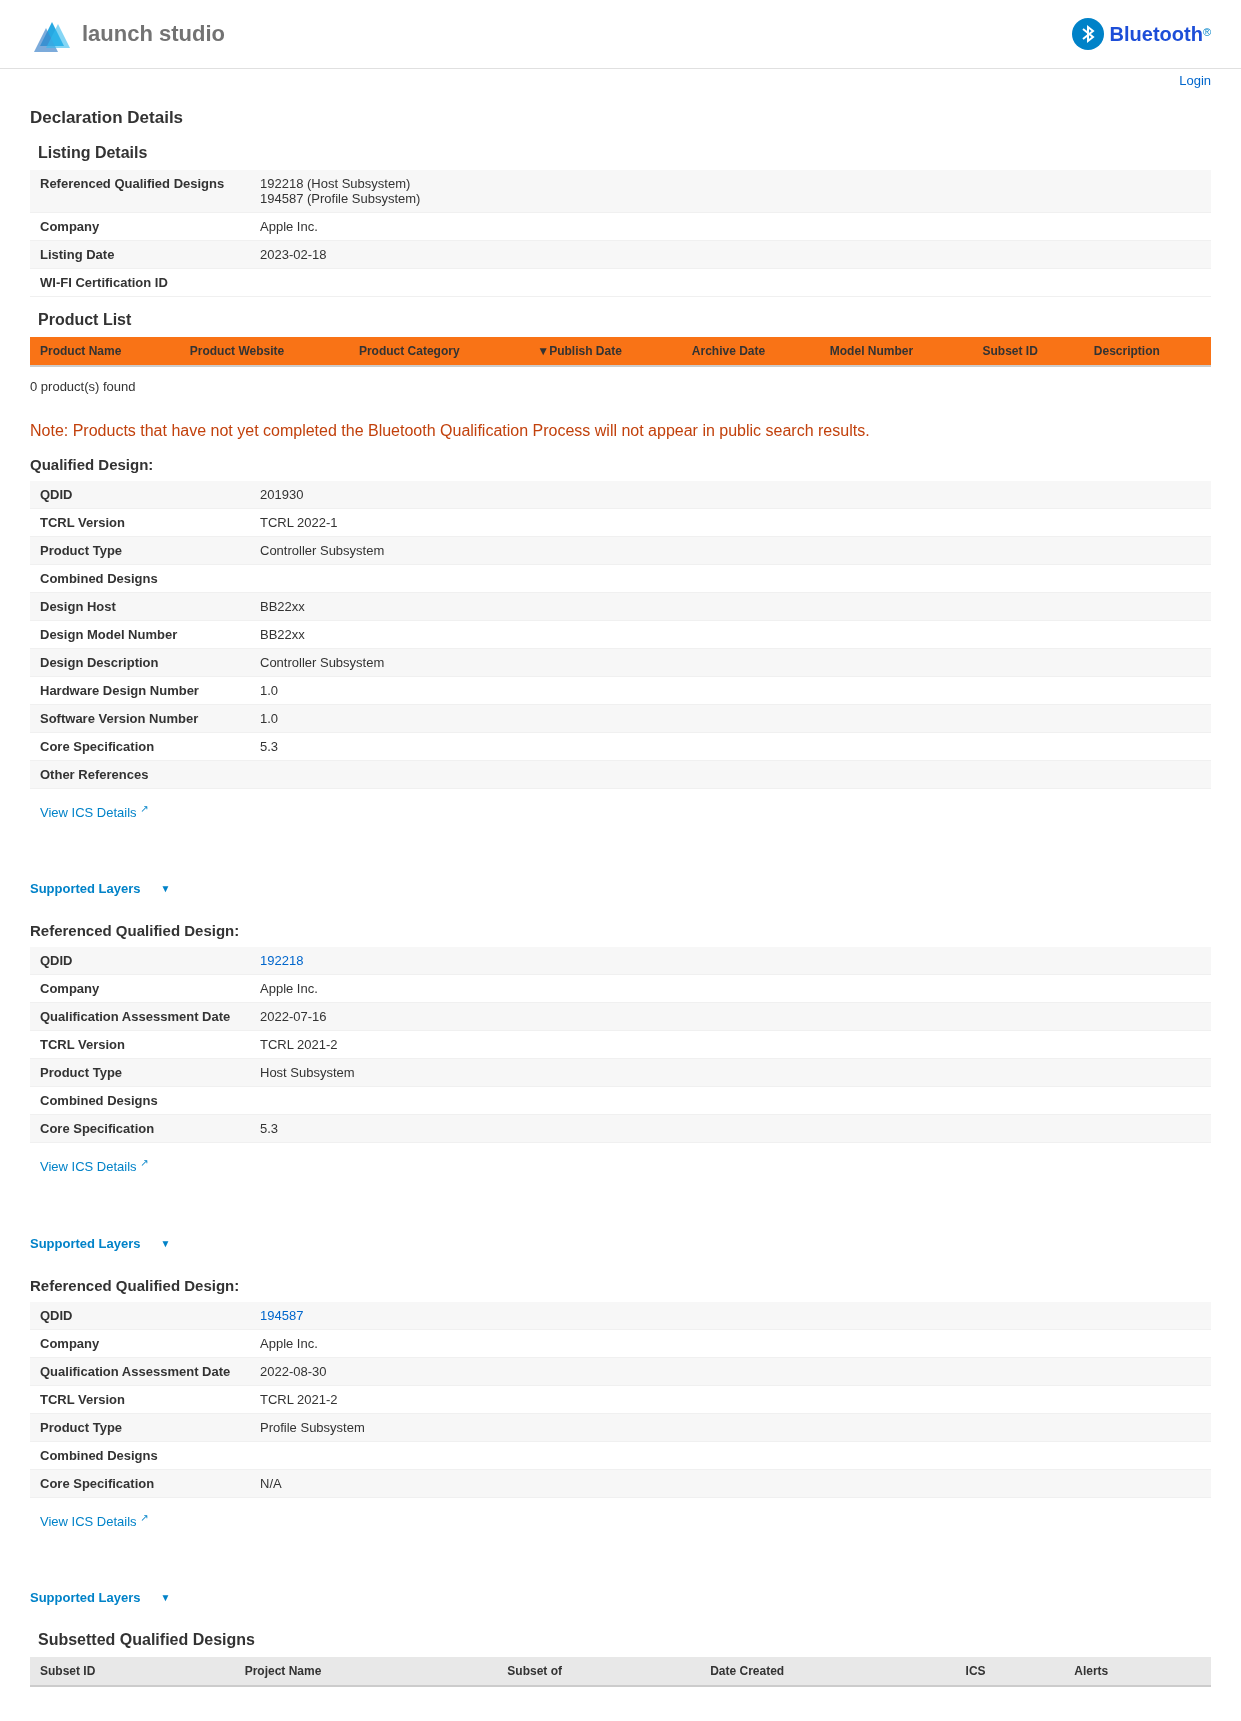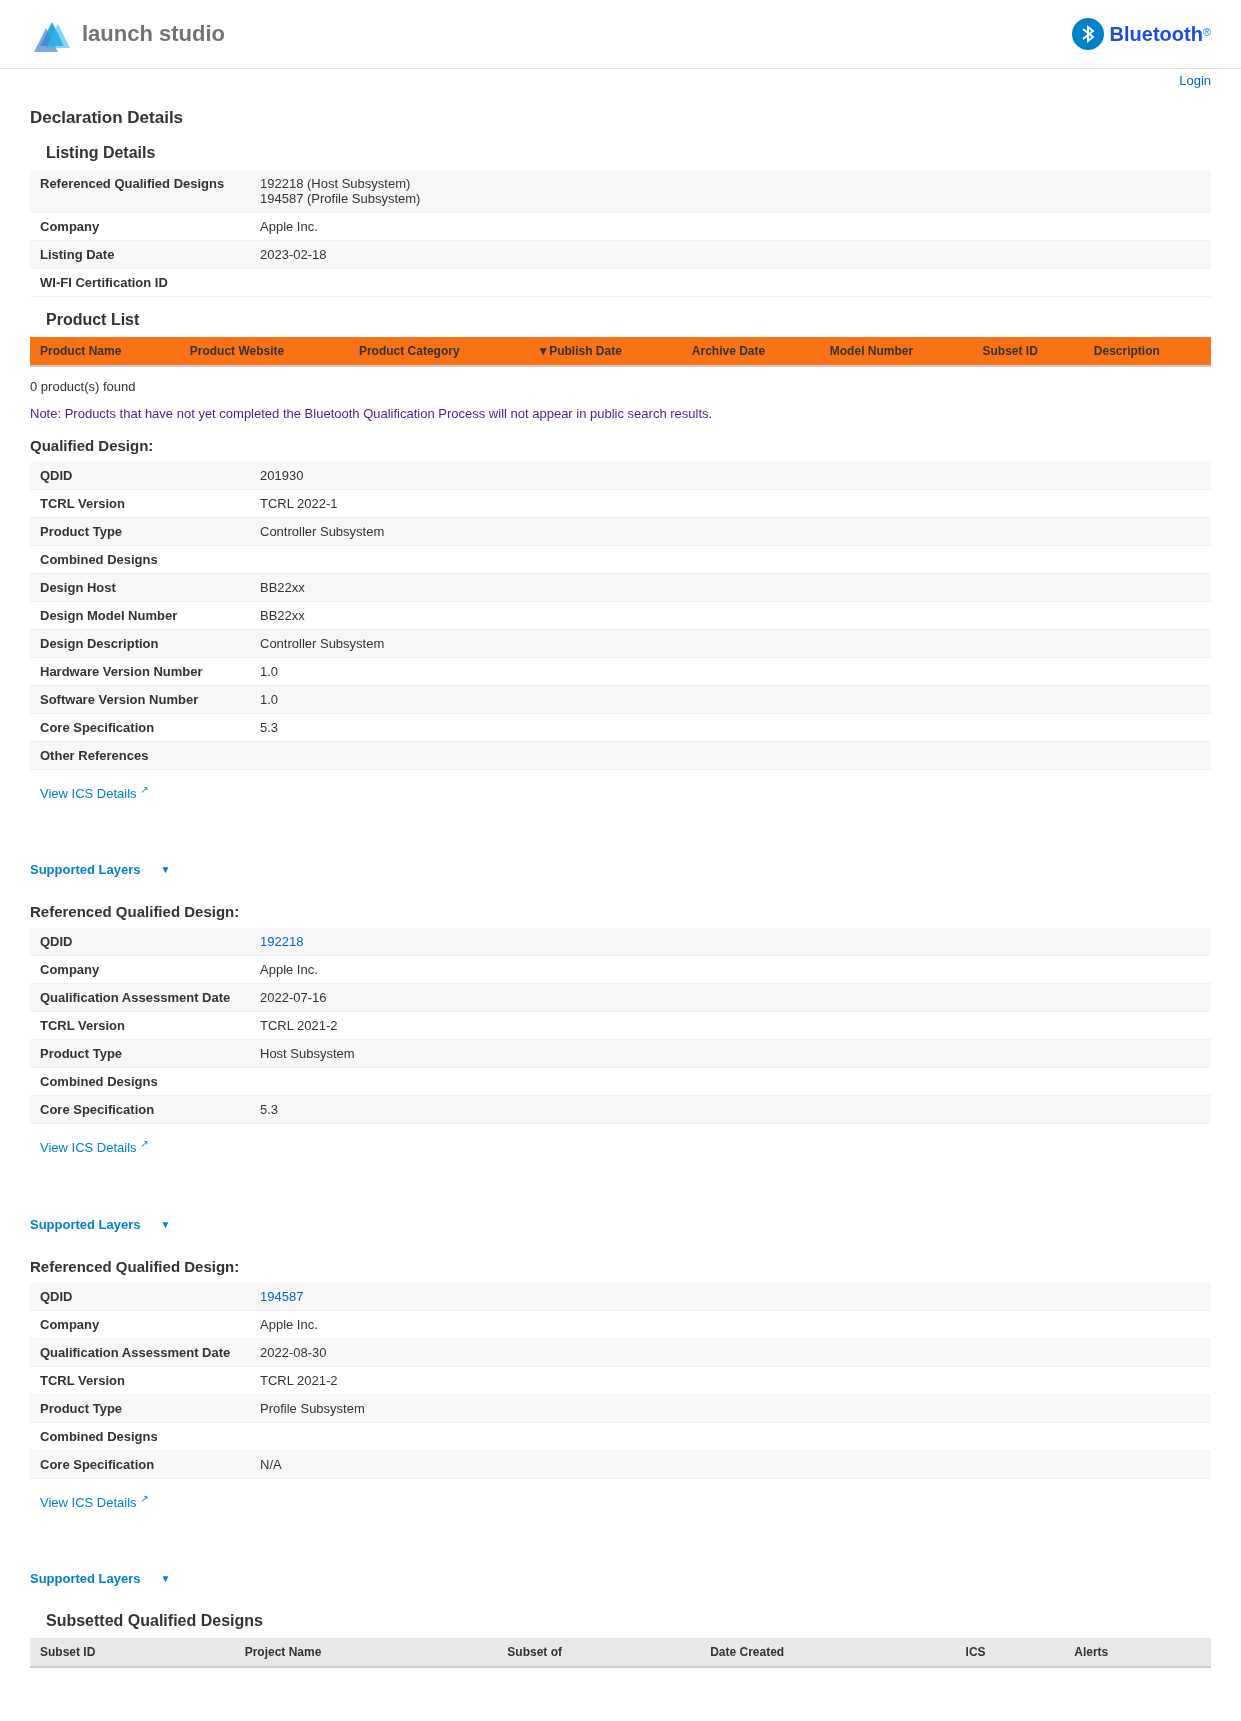--- a/index.html
+++ b/index.html
@@ -10,34 +10,34 @@
     .logo-text { font-size: 22px; font-weight: bold; color: #737373; }
     .bluetooth-logo { display: flex; align-items: center; gap: 6px; }
     .bt-icon { width: 32px; height: 32px; background: #0082C8; border-radius: 50%; display: flex; align-items: center; justify-content: center; color: white; font-weight: bold; font-size: 16px; }
     
     .nav-login { text-align: right; padding: 4px 30px; }
     .nav-login a { color: #0066cc; text-decoration: none; font-size: 13px; }
     
     .content { padding: 10px 30px 30px 30px; }
     
     .page-title { font-size: 17px; font-weight: bold; margin-bottom: 16px; margin-top: 6px; }
-    .section-title { font-size: 16px; font-weight: bold; margin: 14px 0 8px 16px; }
+    .section-title { font-size: 16px; font-weight: bold; margin: 14px 0 8px 8px; }
     .subsection-title { font-size: 15px; font-weight: bold; margin: 14px 0 8px 0; }
     
     .detail-table { width: 100%; border-collapse: collapse; margin-bottom: 8px; }
     .detail-table tr { border-bottom: 1px solid #f0f0f0; }
     .detail-table tr:nth-child(odd) { background: #f7f7f7; }
     .detail-table tr:nth-child(even) { background: #fff; }
     .detail-table td { padding: 6px 10px; vertical-align: top; }
     .detail-table td:first-child { font-weight: bold; width: 220px; }
     
     .product-table { width: 100%; border-collapse: collapse; margin-bottom: 4px; }
     .product-table th { background: #f97316; text-align: left; padding: 7px 10px; font-size: 12px; font-weight: bold; border-bottom: 2px solid #ccc; }
     .products-found { padding: 8px 0; color: #333; font-size: 13px; }
-    .note-text { color: #4c1d95; font-size: 13px; margin: 4px 0 16px 0; }
+    .note-text { color: #c2410c; font-size: 16px; margin: 20px 0 16px 0; }
     
     .link-blue { color: #0066cc; text-decoration: none; }
     
     .supported-layers-btn { color: #0082C8; font-weight: bold; font-size: 13px; cursor: pointer; display: inline-flex; align-items: center; gap: 20px; background: none; border: none; padding: 6px 0; margin-top: 43px; }
     .dropdown-arrow { font-size: 10px; }
     
     .qdid-link { color: #0066cc; text-decoration: none; }
     
     .subsetted-table { width: 100%; border-collapse: collapse; margin-top: 6px; }
     .subsetted-table th { background: #e8e8e8; text-align: left; padding: 7px 10px; font-size: 12px; font-weight: bold; border-bottom: 2px solid #ccc; }
@@ -144,21 +144,21 @@
         </tr>
         <tr>
           <td><strong>Design Model Number</strong></td>
           <td>BB22xx</td>
         </tr>
         <tr>
           <td><strong>Design Description</strong></td>
           <td>Controller Subsystem</td>
         </tr>
         <tr>
-          <td><strong>Hardware Version Number</strong></td>
+          <td><strong>Hardware Design Number</strong></td>
           <td>1.0</td>
         </tr>
         <tr>
           <td><strong>Software Version Number</strong></td>
           <td>1.0</td>
         </tr>
         <tr>
           <td><strong>Core Specification</strong></td>
           <td>5.3</td>
         </tr>

